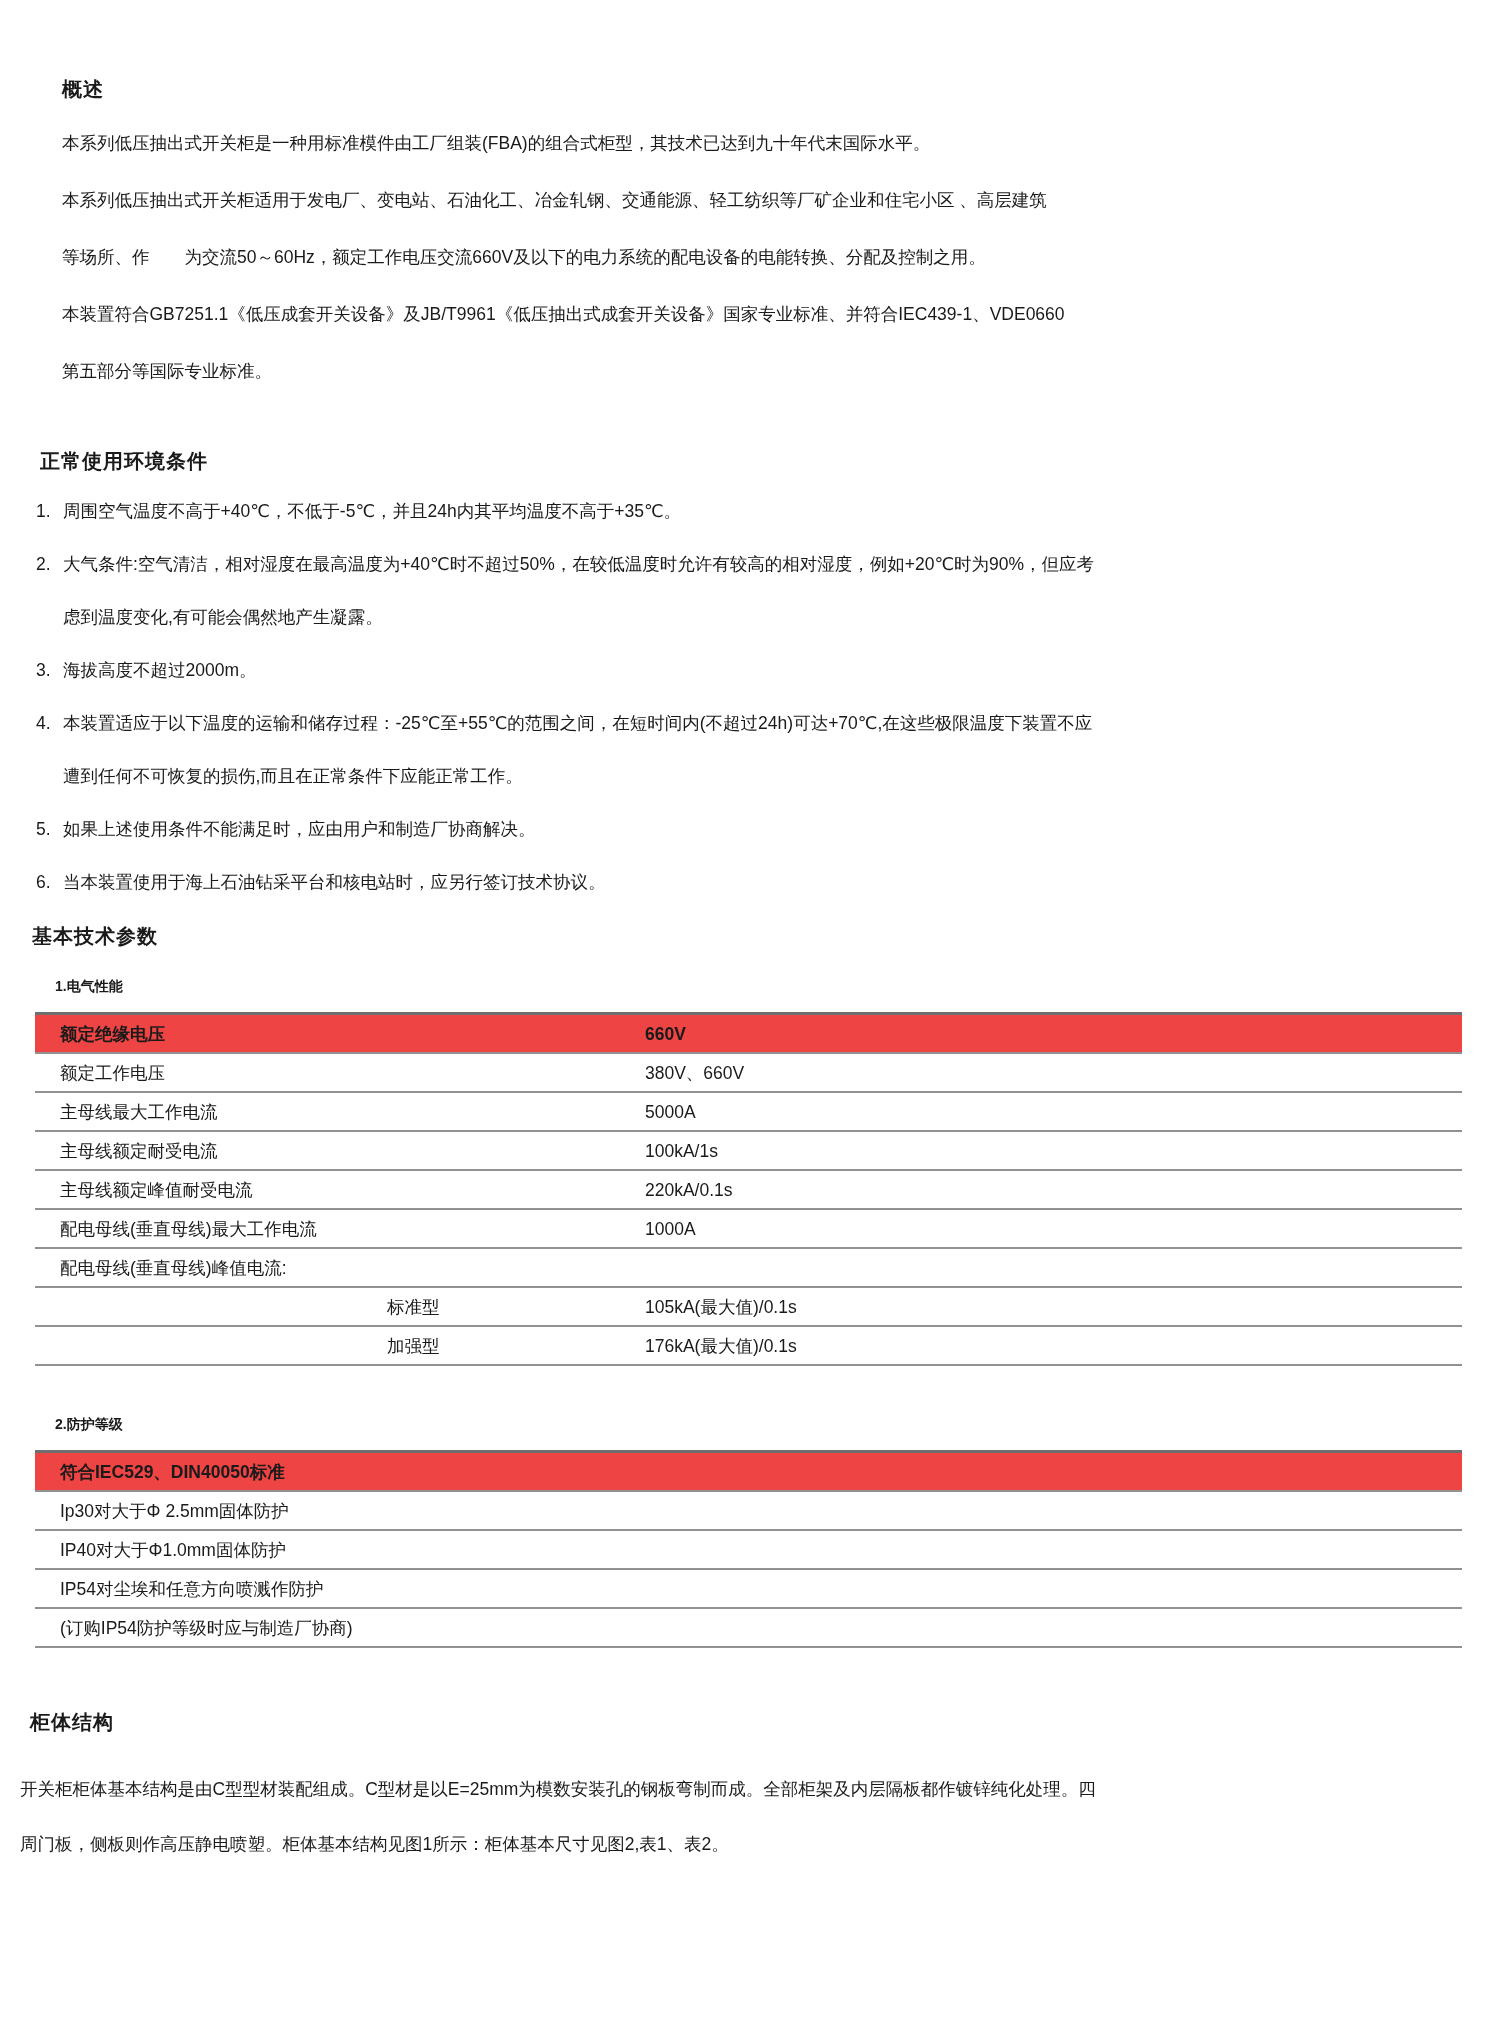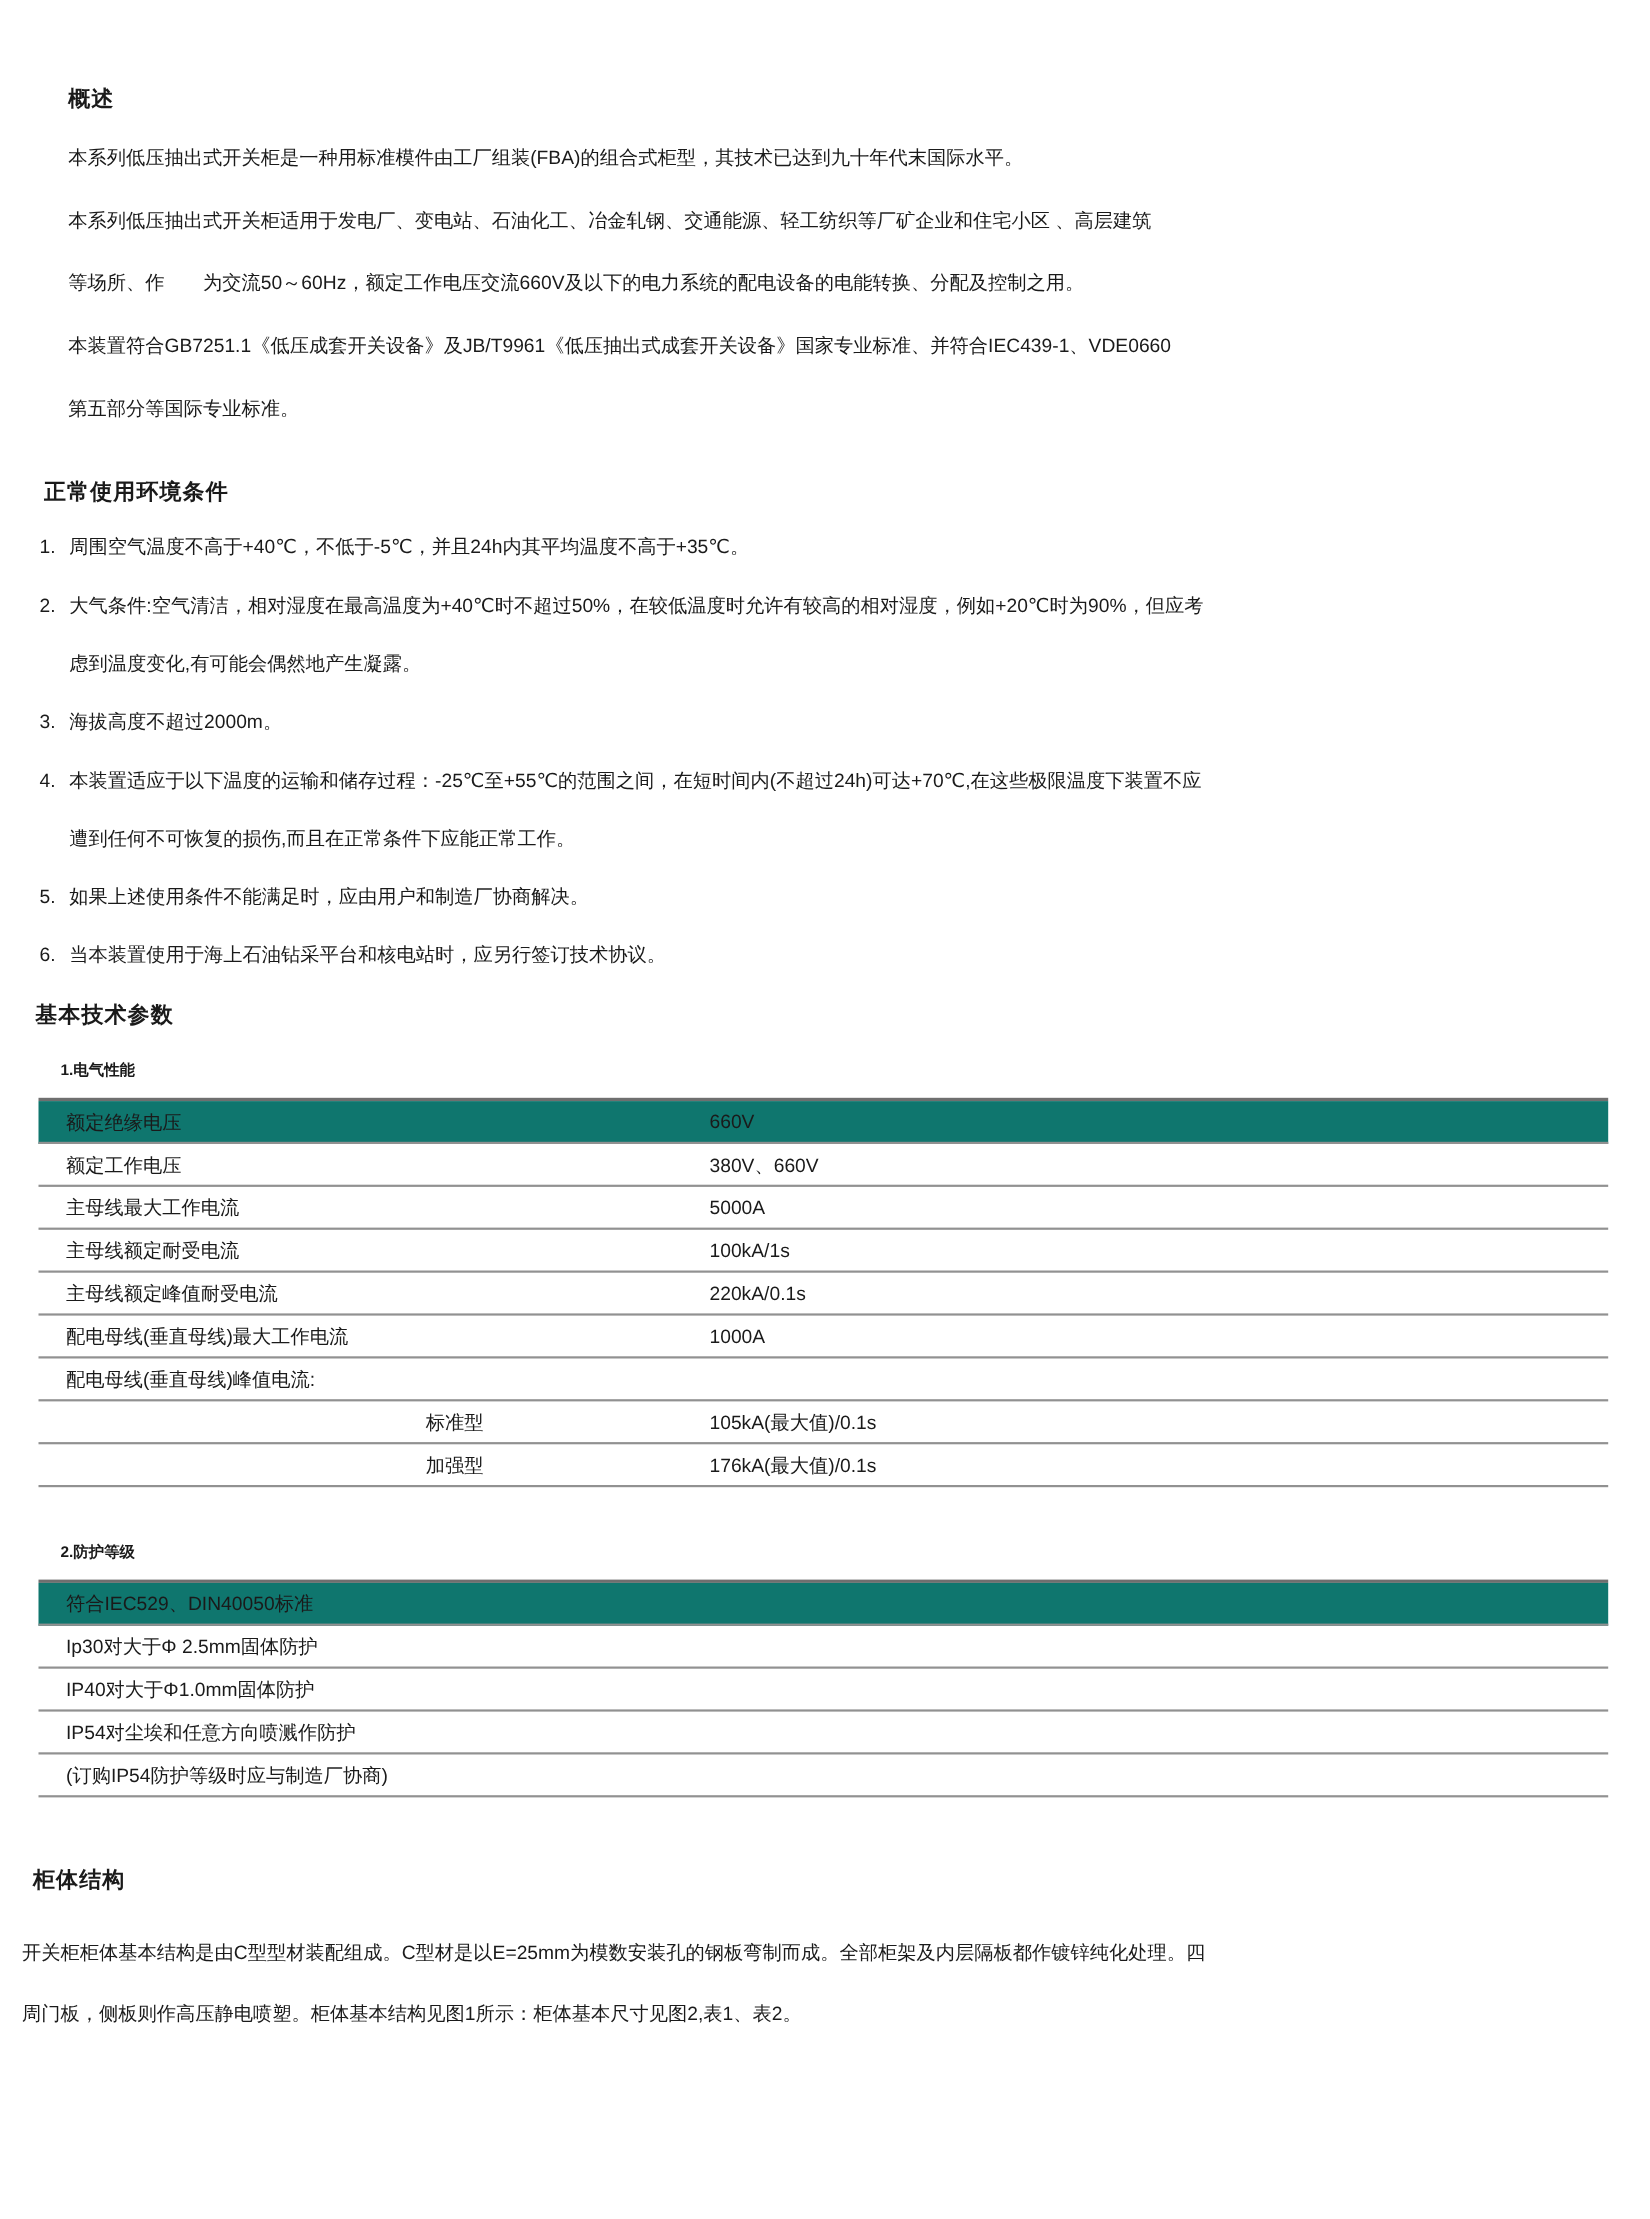--- a/index.html
+++ b/index.html
@@ -24,21 +24,21 @@
     font-size: 14px;
     font-weight: bold;
   }
 
   
   .overview-title { padding-top: 76px; margin-left: 62px; }
   .overview-body { margin: 12px 0 0 62px; }
   .overview-body .line { line-height: 57px; white-space: nowrap; }
 
   
-  .cond-title { margin: 34px 0 0 40px; }
+  .cond-title { margin: 48px 0 0 40px; }
   .cond-list { margin-top: 10px; }
   .cond-line { line-height: 53px; white-space: nowrap; display: flex; }
   .cond-num { width: 27px; margin-left: 36px; flex: 0 0 auto; }
   .cond-text { flex: 0 0 auto; }
   .cond-cont { line-height: 53px; white-space: nowrap; margin-left: 63px; }
 
   
   .params-title { margin: 14px 0 0 32px; }
   .sub-elec { margin: 28px 0 0 55px; }
   .sub-prot { margin: 50px 0 0 55px; }
@@ -57,21 +57,21 @@
   }
   .prow .plabel { padding-left: 25px; white-space: nowrap; }
   .prow.indent .plabel { padding-left: 352px; }
   .prow .pvalue {
     position: absolute;
     left: 610px;
     top: 50%;
     transform: translateY(-50%);
     white-space: nowrap;
   }
-  .prow.hl { background: #0f766e; }
+  .prow.hl { background: #ef4444; font-weight: bold; }
 
   
   .struct-title { margin: 61px 0 0 30px; }
   .struct-body { margin: 26px 0 0 20px; }
   .struct-body .line { line-height: 55px; white-space: nowrap; }
 </style>
 </head>
 <body>
 
 <div class="h-main overview-title">概述</div>

